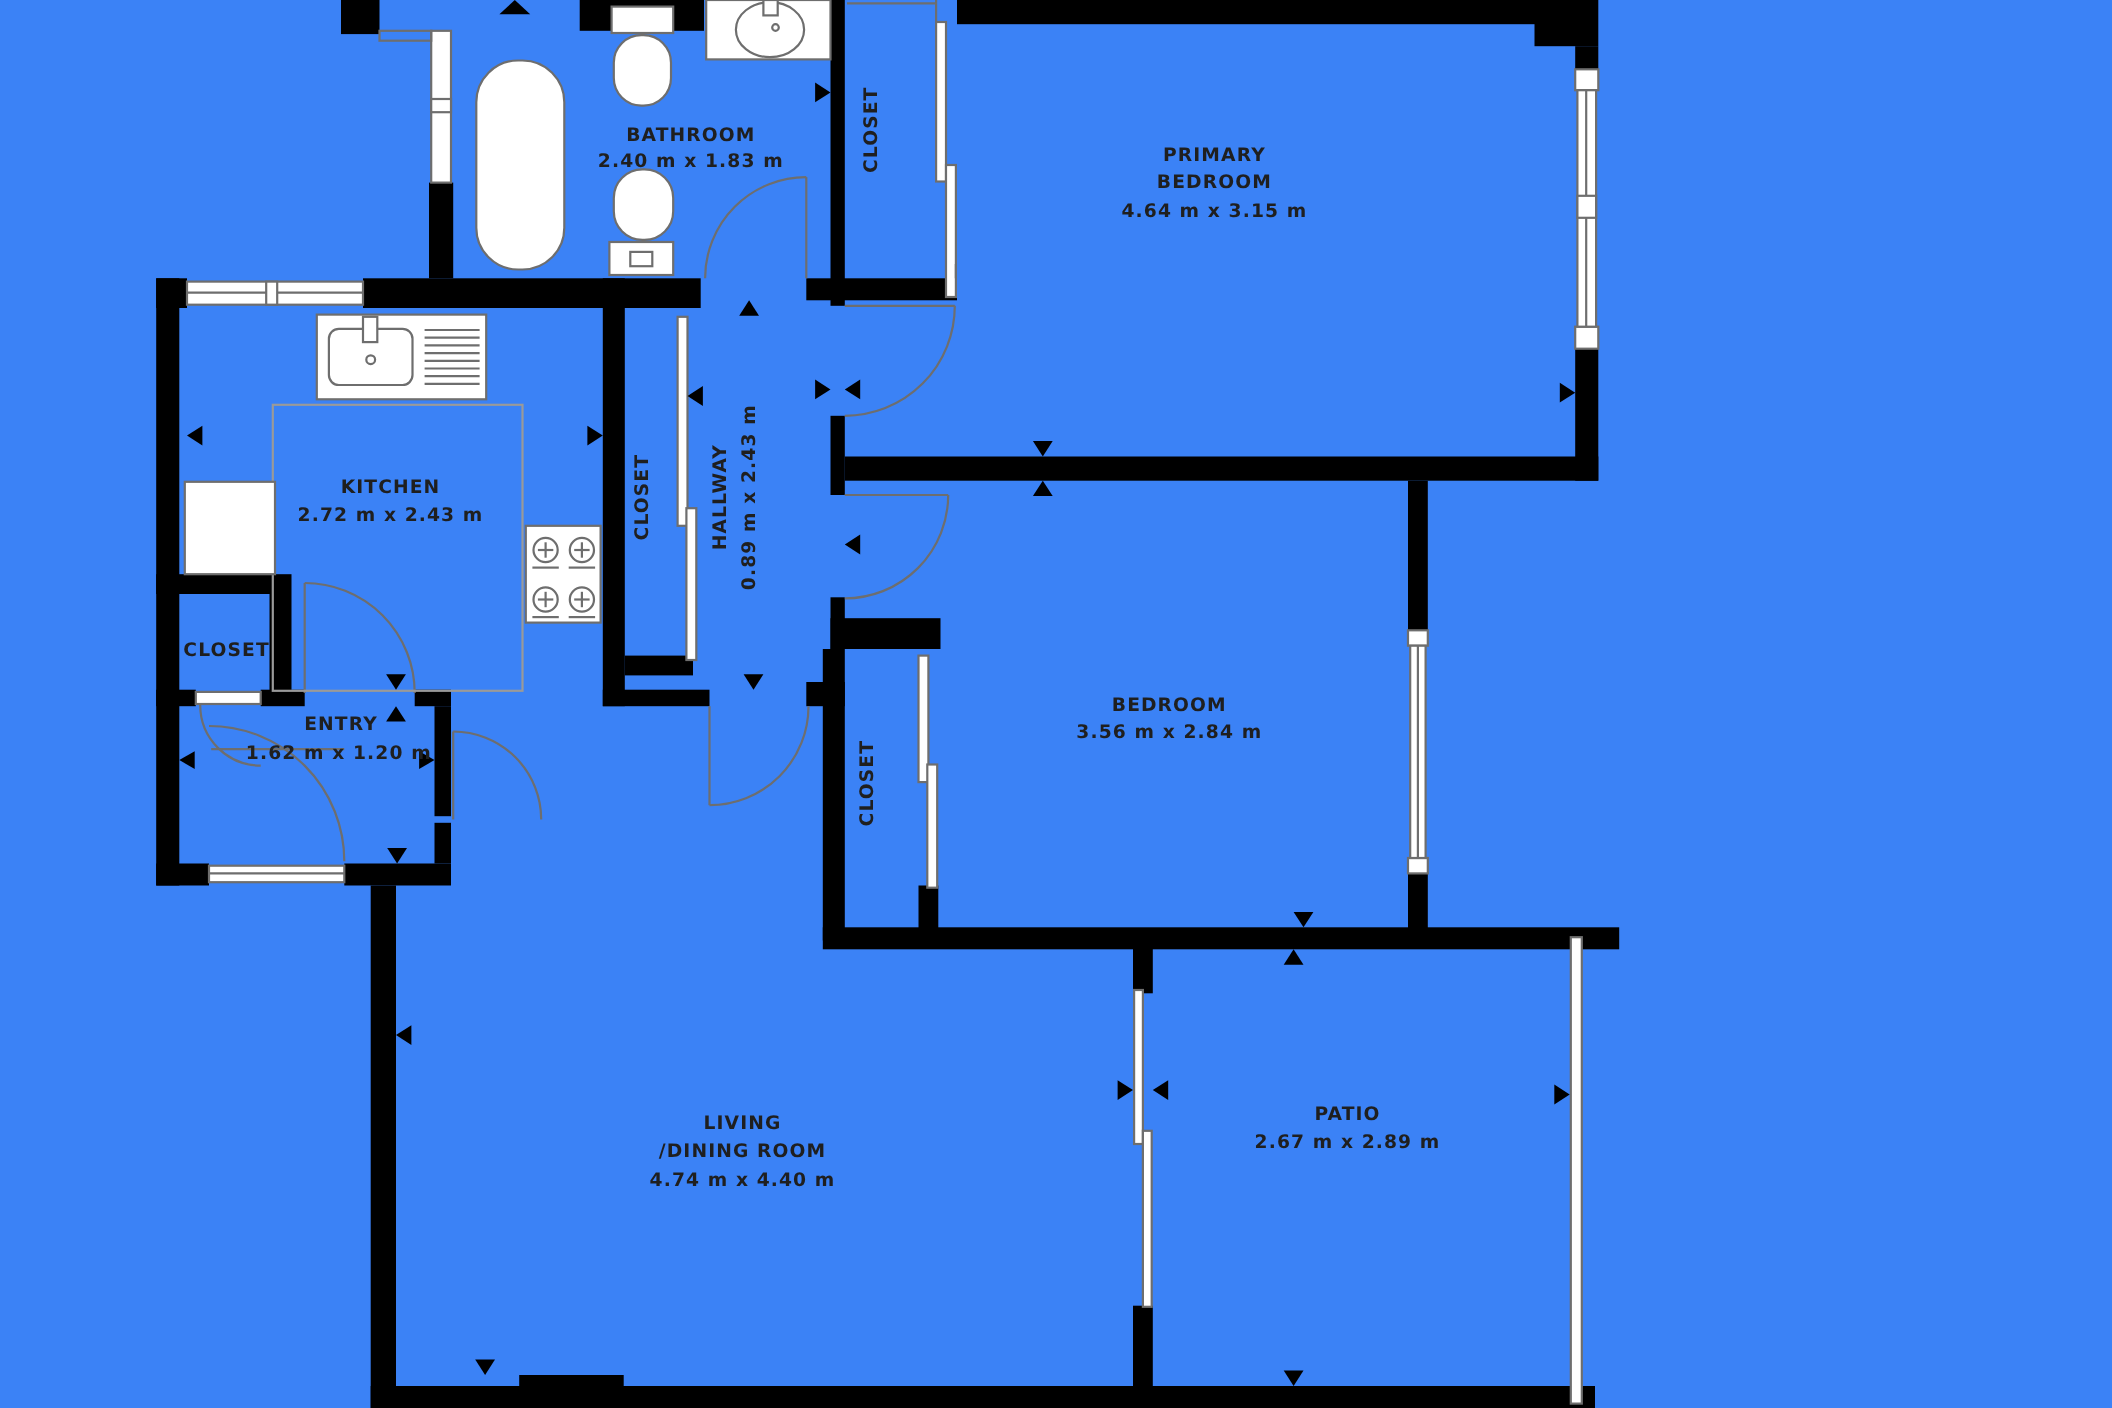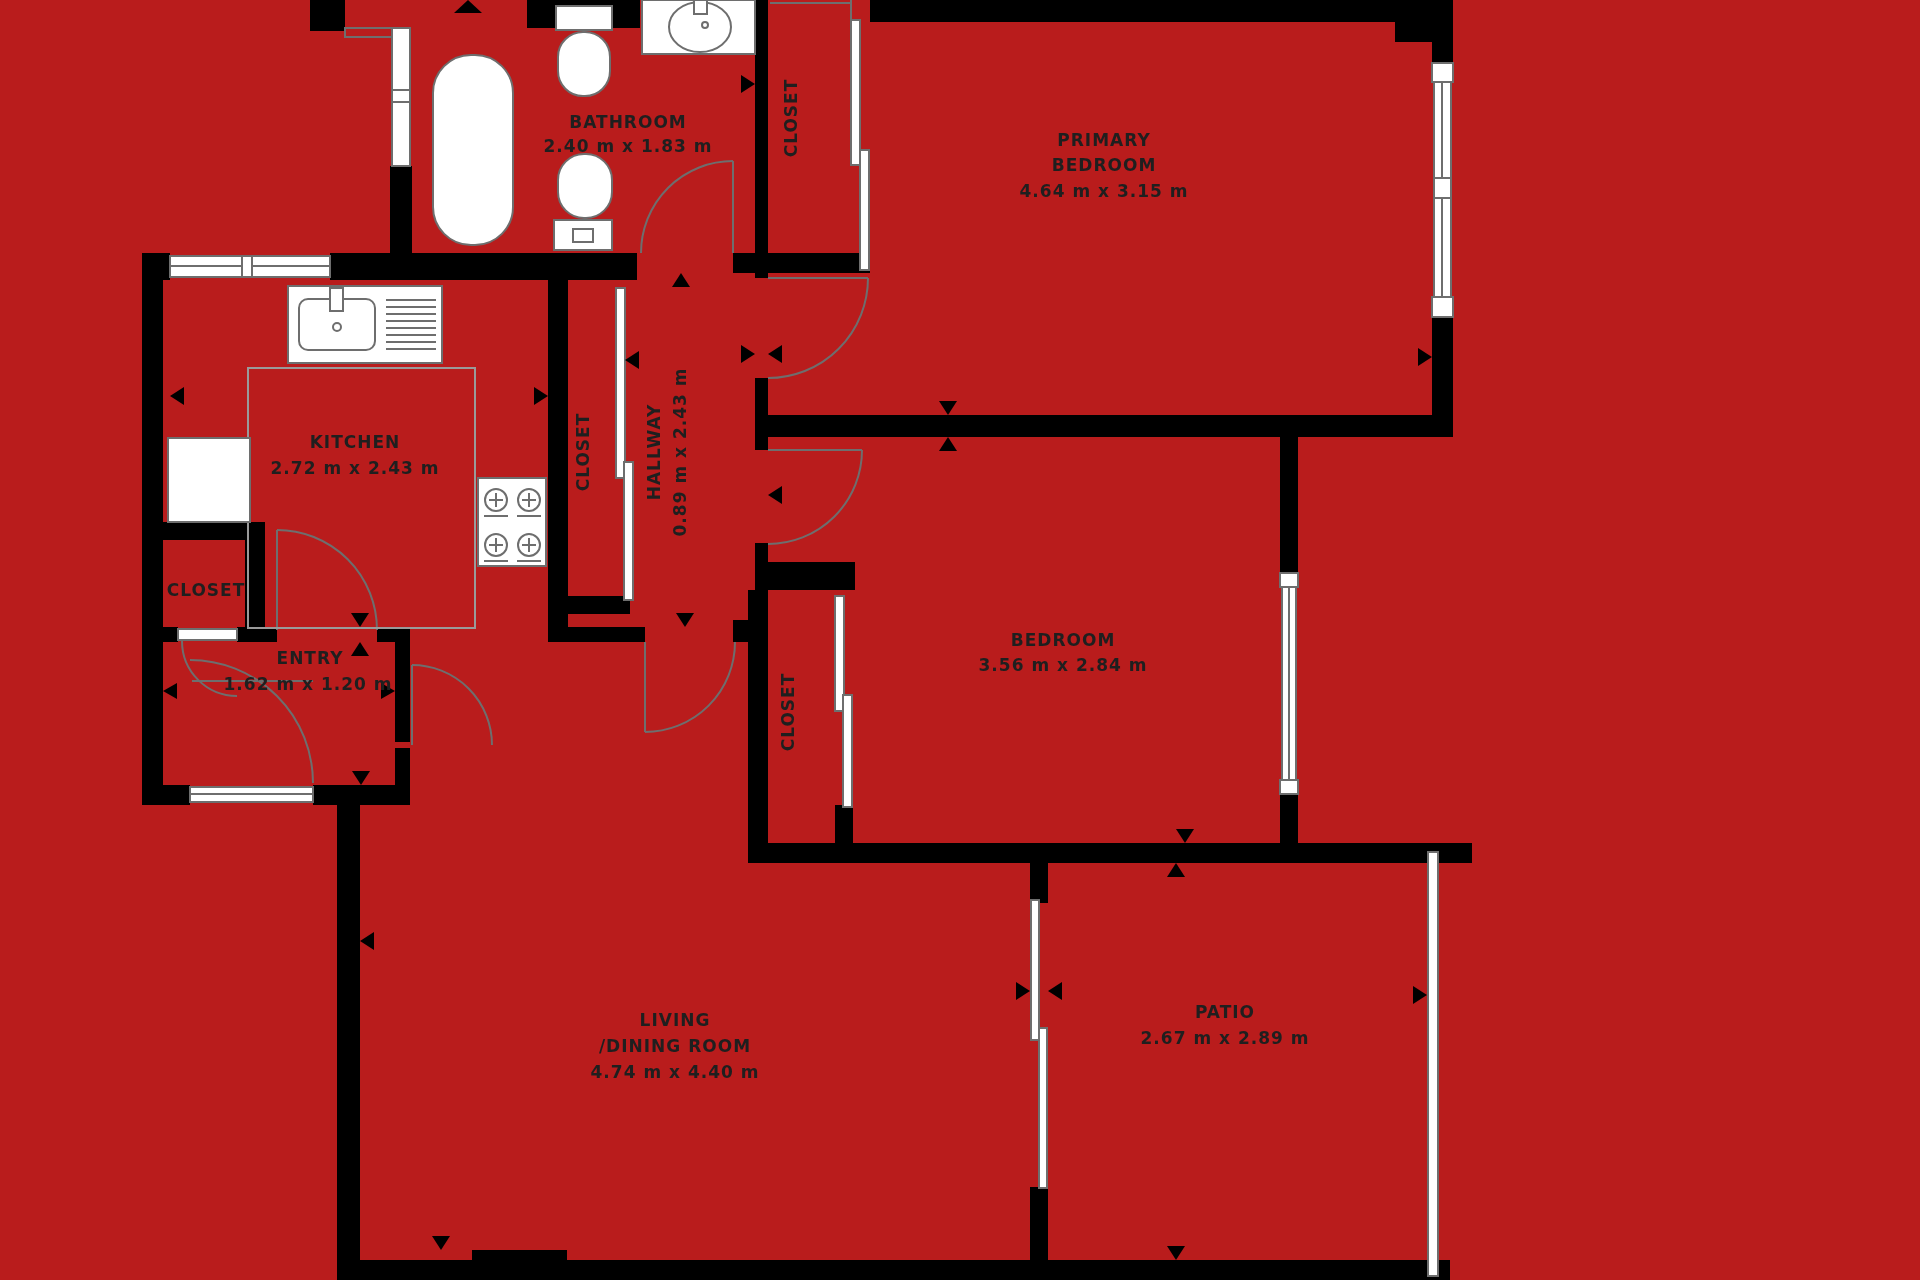--- a/index.html
+++ b/index.html
@@ -1,16 +1,16 @@
 <!DOCTYPE html>
 <html><head>
 <meta charset="utf-8">
 <style>
   html,body{margin:0;padding:0;background:#ffffff;}
-  .plan-wrap{position:relative;width:1920px;height:1280px;background:#b91c1c;overflow:hidden;
+  .plan-wrap{position:relative;width:1920px;height:1280px;background:#3b82f6;overflow:hidden;
              font-family:"DejaVu Sans","Liberation Sans",sans-serif;}
   svg text{font-family:"DejaVu Sans","Liberation Sans",sans-serif;font-weight:700;
            font-size:17px;letter-spacing:1px;fill:#1f1f1f;}
   .wall{fill:#000000;stroke:none;}
   .thin{stroke:#6e6e6e;stroke-width:2;fill:none;}
   .thinw{stroke:#6e6e6e;stroke-width:2;fill:#ffffff;}
   .floorline{stroke:#9a9a9a;stroke-width:2;fill:none;}
   .arrow{fill:#000000;stroke:none;}
 </style>
 </head>

